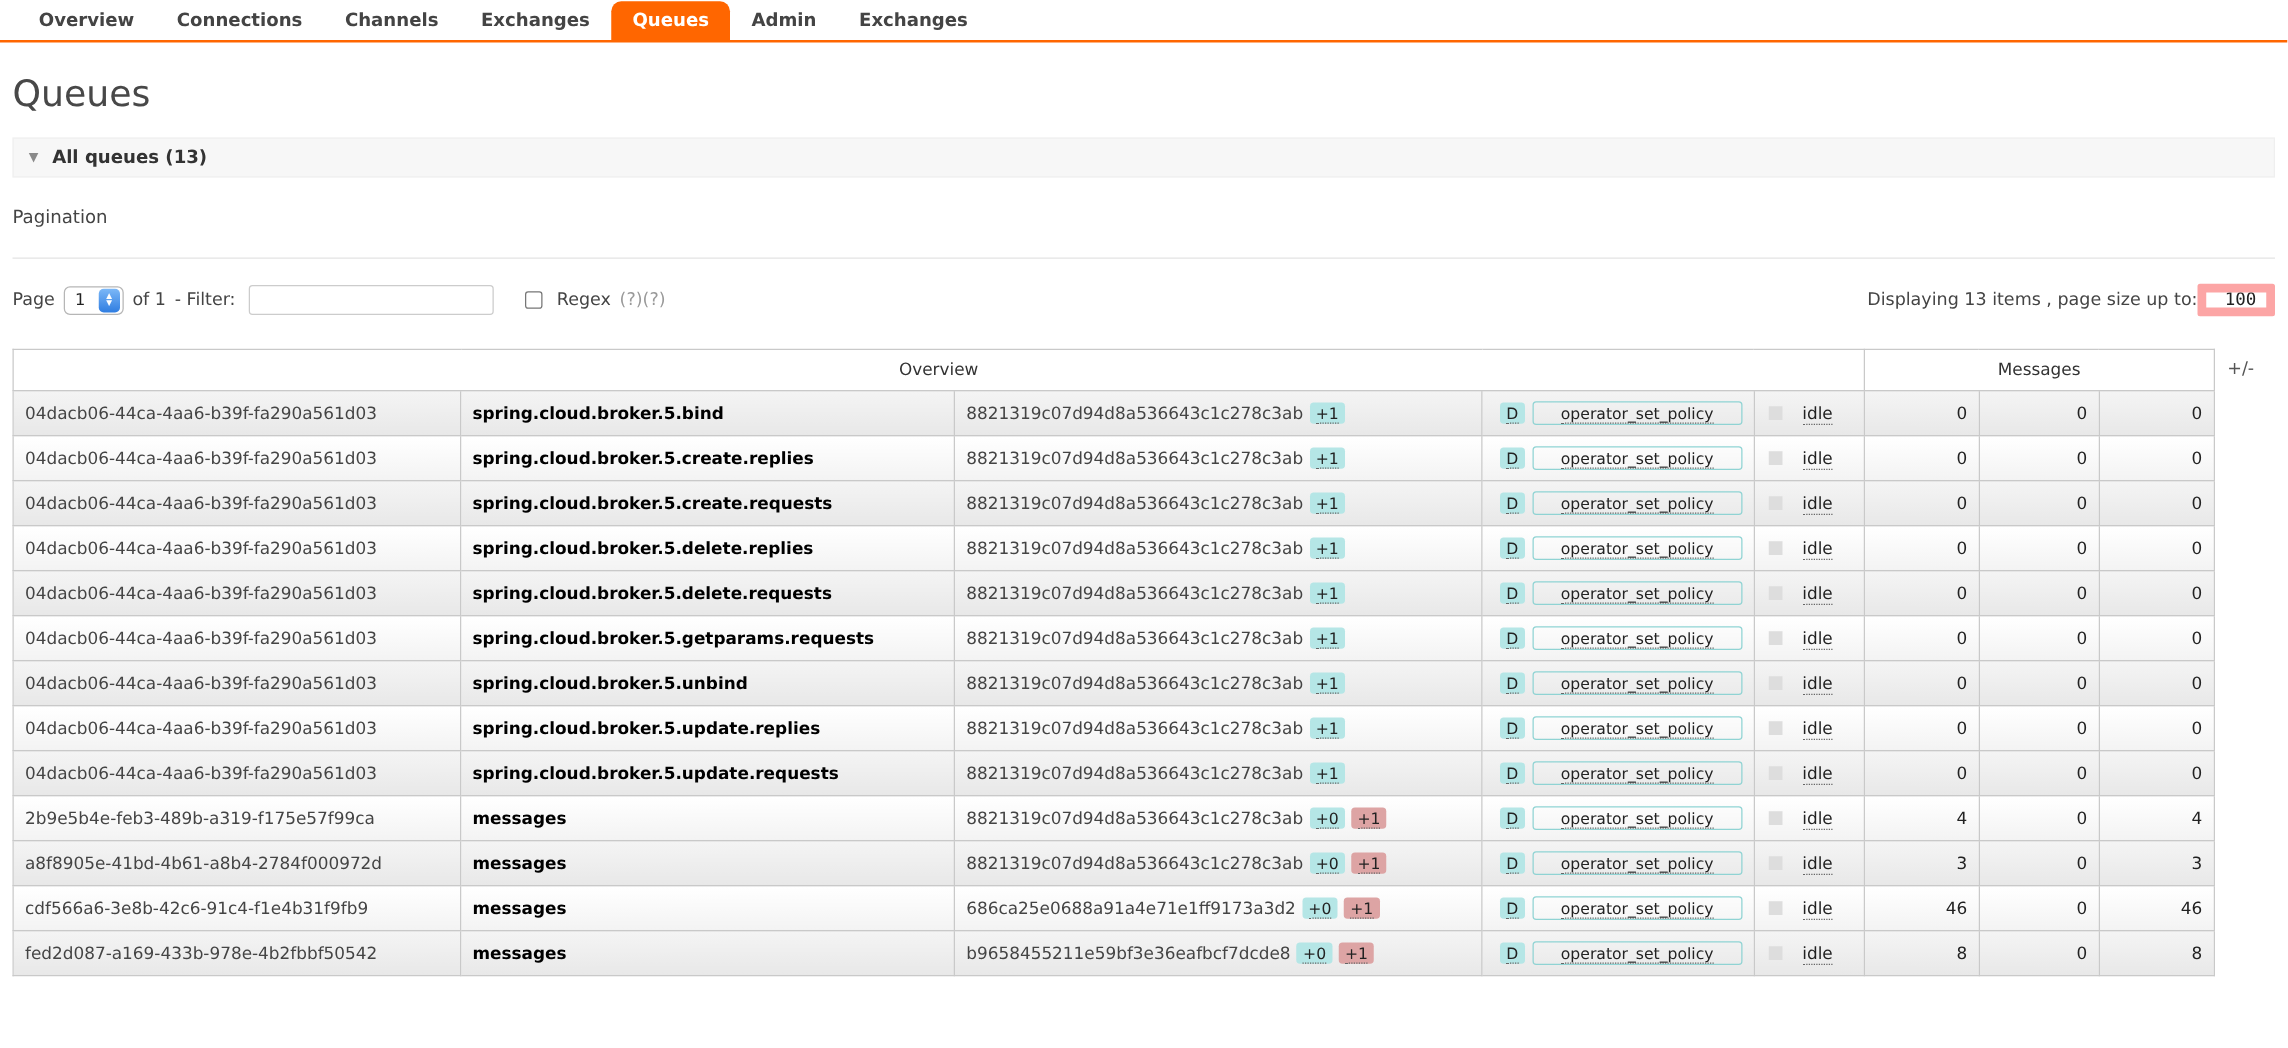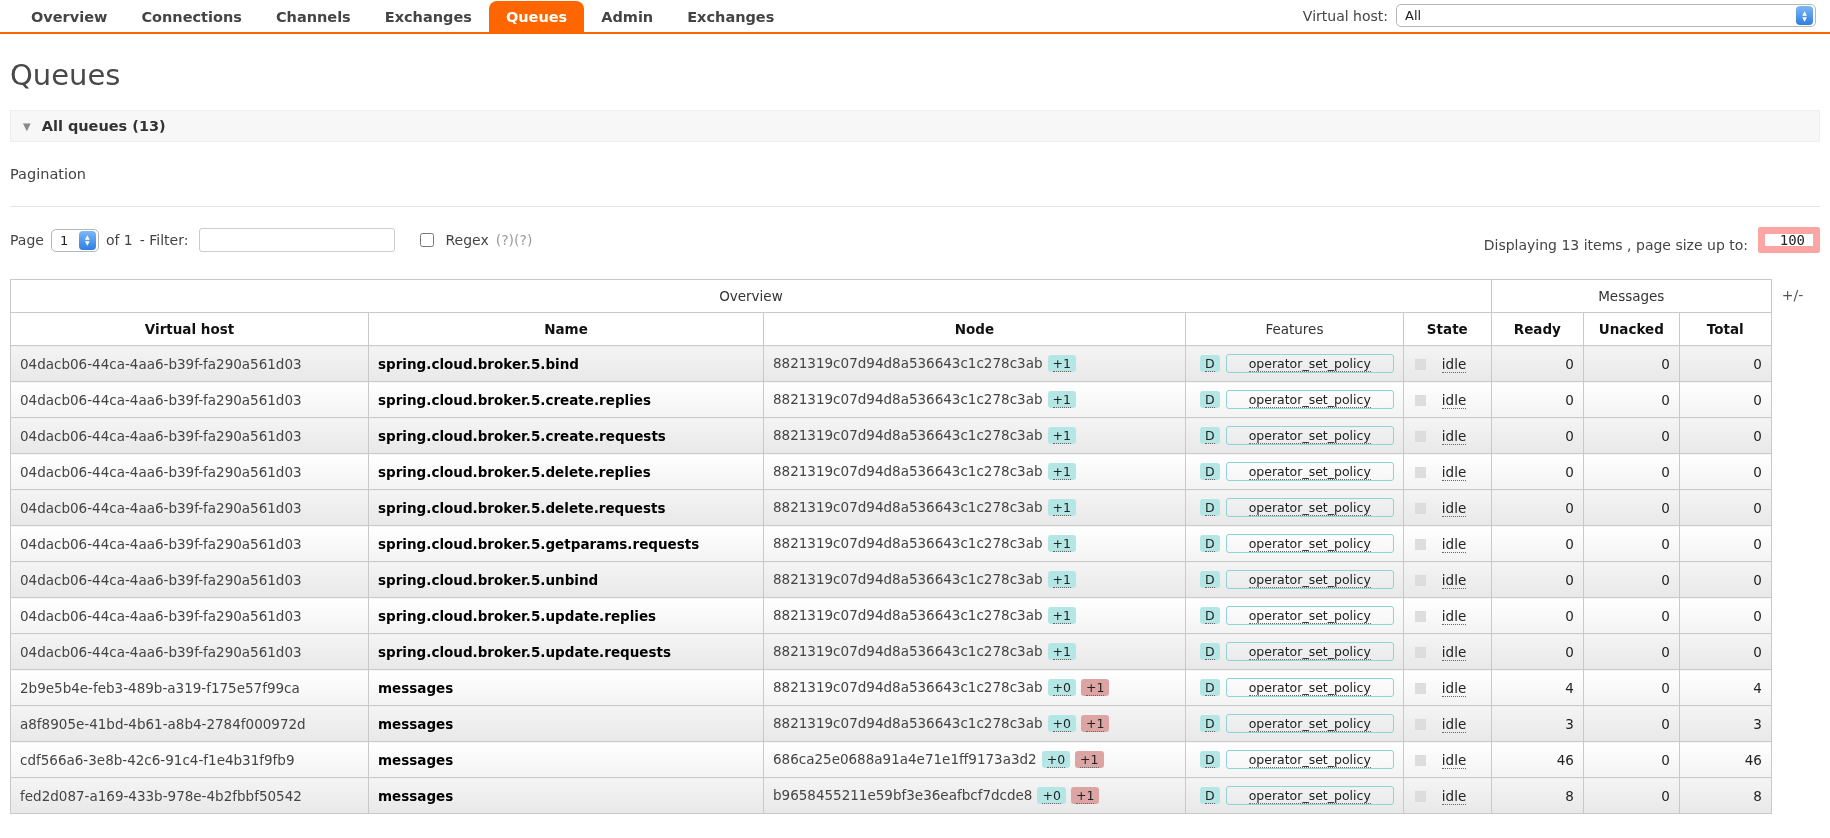--- a/index.html
+++ b/index.html
@@ -63,21 +63,21 @@
   
   .controls-row {
     margin: 20px 10px 26px; display: flex; align-items: center; font-size: 14px; gap: 7px;
   }
   .filter-input {
     width: 196px; height: 24px; border: 1px solid #ccc; border-radius: 3px;
     margin-left: 4px; padding: 0 6px; font-family: inherit; font-size: 13px;
   }
   .regex-check { width: 14px; height: 14px; margin: 0 4px 0 18px; }
   .regex-help { color: #9a9a9a; }
-  .right-controls { margin-left: auto; display: flex; align-items: flex-end; gap: 10px; }
+  .right-controls { margin-left: auto; display: flex; align-items: center; }
   .pagesize-input {
     width: 62px; height: 26px; border: 7px solid #fca5a5; border-radius: 2px;
     text-align: right; padding: 0 8px;
     font-family: "DejaVu Sans Mono", "Liberation Mono", monospace; font-size: 14px; color: #222;
   }
 
   
   .table-wrap { display: flex; align-items: flex-start; margin: 8px 10px 20px; }
   table.queues {
     border-collapse: collapse; background: #fff; font-size: 13.5px; table-layout: fixed;
@@ -120,27 +120,20 @@
 <div class="navbar">
   <ul class="nav-tabs">
     <li class="nav-tab">Overview</li>
     <li class="nav-tab">Connections</li>
     <li class="nav-tab">Channels</li>
     <li class="nav-tab">Exchanges</li>
     <li class="nav-tab active">Queues</li>
     <li class="nav-tab">Admin</li>
     <li class="nav-tab">Exchanges</li>
   </ul>
-  <div class="vhost-area">
-    <span class="vhost-label">Virtual host:</span>
-    <div class="mac-select vhost-select">
-      <span>All</span>
-      <span class="mac-stepper"></span>
-    </div>
-  </div>
 </div>
 
 <h1 class="page-title">Queues</h1>
 
 <div class="section-bar">
   <span class="collapse-icon"></span>
   <span class="section-title">All queues (13)</span>
 </div>
 
 <div class="pagination-heading">Pagination</div>
@@ -173,30 +166,20 @@
       <col style="width:88px">
         <col style="width:92px">
         <col style="width:96px">
         <col style="width:92px">
     </colgroup>
     <thead>
       <tr>
         <th class="group-h" colspan="5">Overview</th>
         <th class="group-h" colspan="3">Messages</th>
       </tr>
-      <tr>
-        <th class="sortable">Virtual host</th>
-        <th class="sortable">Name</th>
-        <th class="sortable">Node</th>
-        <th class="plain">Features</th>
-        <th class="sortable">State</th>
-        <th class="sortable">Ready</th>
-        <th class="sortable">Unacked</th>
-        <th class="sortable">Total</th>
-      </tr>
     </thead>
     <tbody>
         <tr class="odd">
           <td class="vhost-cell">04dacb06-44ca-4aa6-b39f-fa290a561d03</td>
           <td class="name-cell"><span>spring.cloud.broker.5.bind</span></td>
           <td class="node-cell"><span>8821319c07d94d8a536643c1c278c3ab</span><span class="badge badge-teal"><span class="dotted">+1</span></span></td>
           <td class="features-cell"><span class="badge badge-teal"><span class="dotted">D</span></span><span class="policy-box"><span class="dotted">operator_set_policy</span></span></td>
           <td class="state-cell"><span class="state-square"></span><span class="state-text"><span class="dotted">idle</span></span></td>
           <td class="num">0</td>
           <td class="num">0</td>

